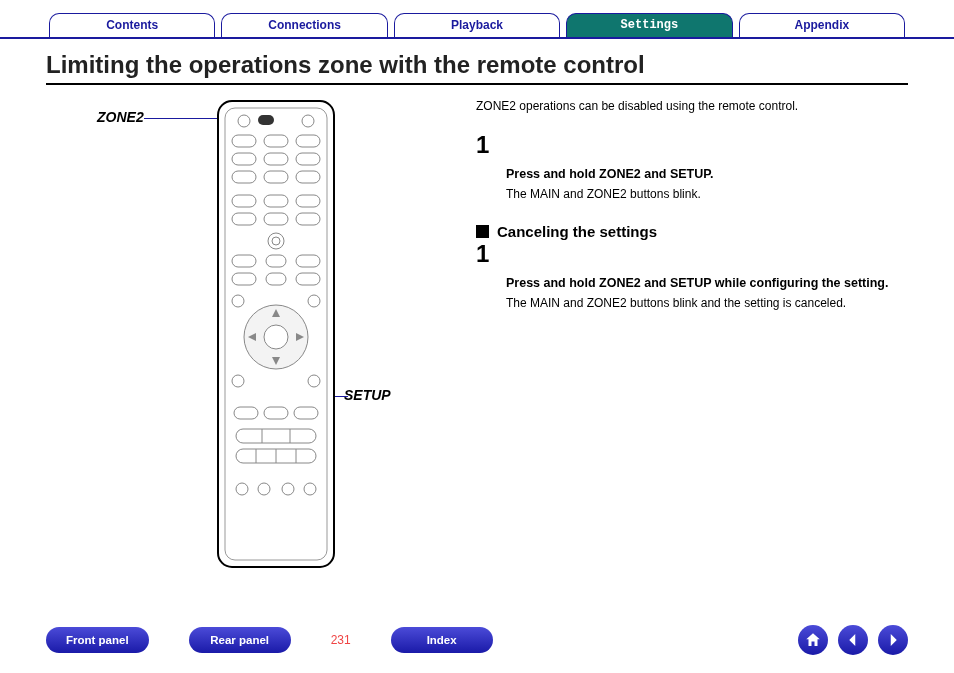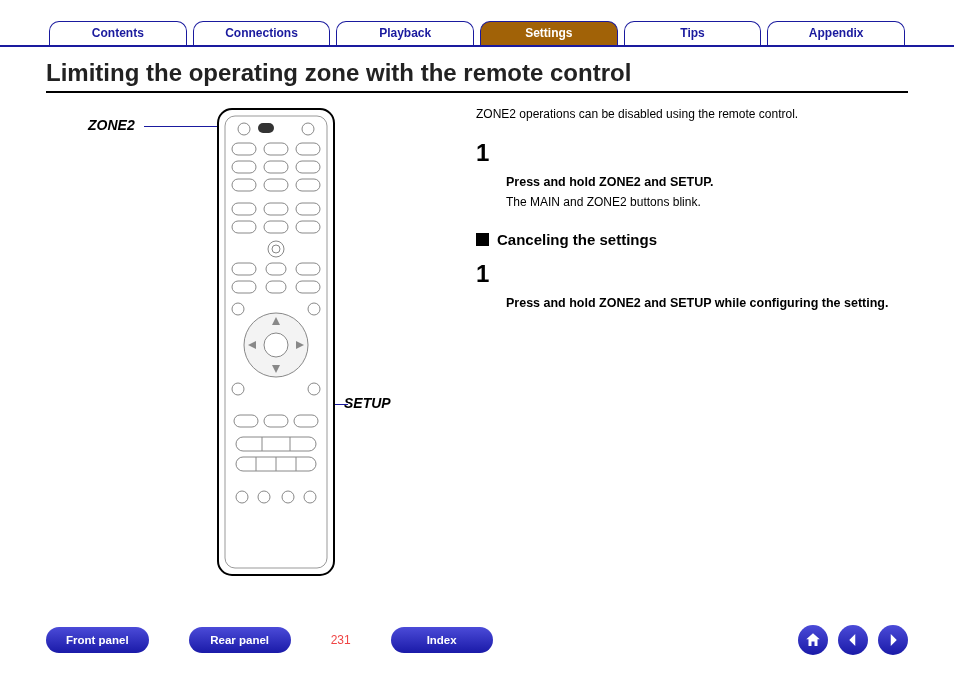--- a/index.html
+++ b/index.html
@@ -1,21 +1,21 @@
 <!DOCTYPE html>
 <html><head>
 <meta charset="utf-8">
 <style>
   * { box-sizing: border-box; margin: 0; padding: 0; }
   body { font-family: Arial, Helvetica, sans-serif; background: #fff; width: 954px; height: 673px; position: relative; overflow: hidden; }
 
   
-  .tabs { display: flex; justify-content: space-between; padding: 21px 46px 0 46px; border-bottom: 2px solid #1a1a9e; }
+  .tabs { display: flex; justify-content: space-between; padding: 13px 46px 0 46px; border-bottom: 2px solid #1a1a9e; }
   .tab { flex: 1; margin: 0 3px; height: 24px; line-height: 22px; text-align: center; font-size: 12px; font-weight: bold; color: #1a1a9e; border: 1px solid #1a1a9e; border-bottom: none; border-radius: 10px 10px 0 0; background: #fff; position: relative; cursor: pointer; }
-  .tab.active { background: #a16207; color: #fff; }
+  .tab.active { background: #0f766e; color: #fff; font-family: Liberation Mono, monospace; }
   .tab::before, .tab::after { content: ""; position: absolute; bottom: -1px; width: 10px; height: 10px; }
 
   
   .title { margin: 12px 46px 4px 46px; font-size: 24px; font-weight: bold; color: #222; border-bottom: 2px solid #000; padding-bottom: 4px; }
 
   
   .main { display: flex; padding: 10px 46px 0 46px; }
   .left { width: 410px; position: relative; }
   .right { flex: 1; padding-left: 20px; font-size: 12px; }
 
@@ -27,48 +27,47 @@
   
   .remote-wrap { position: absolute; left: 170px; top: 0; }
 
   
   .intro { font-size: 12px; margin-bottom: 18px; }
   .step { display: flex; margin-bottom: 22px; }
   .stepnum { font-size: 24px; font-weight: bold; width: 30px; }
   .steptxt { flex: 1; padding-top: 4px; margin-top: 32px; }
   .step-bold { font-weight: bold; font-size: 12.5px; margin-bottom: 6px; }
   .step-desc { font-size: 12px; }
-  .sub-head { display: flex; align-items: center; font-size: 15px; font-weight: bold; margin-bottom: 12px; margin-top: 6px; }
+  .sub-head { display: flex; align-items: center; font-size: 15px; font-weight: bold; margin-top: 6px; }
   .sub-head::before { content: ""; display: inline-block; width: 13px; height: 13px; background: #000; margin-right: 8px; }
 
   
   .footer { position: absolute; bottom: 18px; left: 0; width: 100%; display: flex; align-items: center; padding: 0 46px; }
   .fbtn { background: #2e2ec7; background: linear-gradient(#4b4bd8, #1a1aa8); color: #fff; font-size: 11.5px; font-weight: bold; border-radius: 14px; height: 26px; line-height: 26px; padding: 0 20px; margin-right: 40px; min-width: 102px; text-align: center; cursor: pointer; }
   .pagenum { font-size: 12px; color: #ef4444; margin-right: 40px; }
   .nav-icons { margin-left: auto; display: flex; gap: 10px; }
   .circ { width: 30px; height: 30px; border-radius: 50%; background: #2e2ec7; background: linear-gradient(#4b4bd8, #1a1aa8); display: flex; align-items: center; justify-content: center; color: #fff; cursor: pointer; }
   .circ svg { width: 18px; height: 18px; fill: #fff; }
 </style>
 </head>
 <body>
 
 <div class="tabs">
   <div class="tab">Contents</div>
   <div class="tab">Connections</div>
   <div class="tab">Playback</div>
   <div class="tab active">Settings</div>
-  <div class="tab">Tips</div>
   <div class="tab">Appendix</div>
 </div>
 
-<h1 class="title">Limiting the operating zone with the remote control</h1>
+<h1 class="title">Limiting the operations zone with the remote control</h1>
 
 <div class="main">
   <div class="left">
-    <div class="label" style="left:42px; top:10px;">ZONE2</div>
+    <div class="label" style="left:51px; top:10px;">ZONE2</div>
     <div class="label-line" style="left:98px; top:19px; width:118px;"></div>
     <div class="label-dot" style="left:214px; top:15px;"></div>
 
     <div class="label" style="left:298px; top:288px;">SETUP</div>
     <div class="label-line" style="left:256px; top:297px; width:46px;"></div>
     <div class="label-dot" style="left:249px; top:293px;"></div>
 
     <div class="remote-wrap">
       <svg width="120" height="470" viewBox="0 0 120 470">
 
@@ -163,20 +162,21 @@
     </div>
 
     <div class="sub-head">
       <span>Canceling the settings</span>
     </div>
 
     <div class="step">
       <div class="stepnum">1</div>
       <div class="steptxt">
         <div class="step-bold">Press and hold ZONE2 and SETUP while configuring the setting.</div>
+        <div class="step-desc">The MAIN and ZONE2 buttons blink and the setting is canceled.</div>
       </div>
     </div>
   </div>
 </div>
 
 <div class="footer">
   <div class="fbtn">Front panel</div>
   <div class="fbtn">Rear panel</div>
   <div class="pagenum">231</div>
   <div class="fbtn">Index</div>

